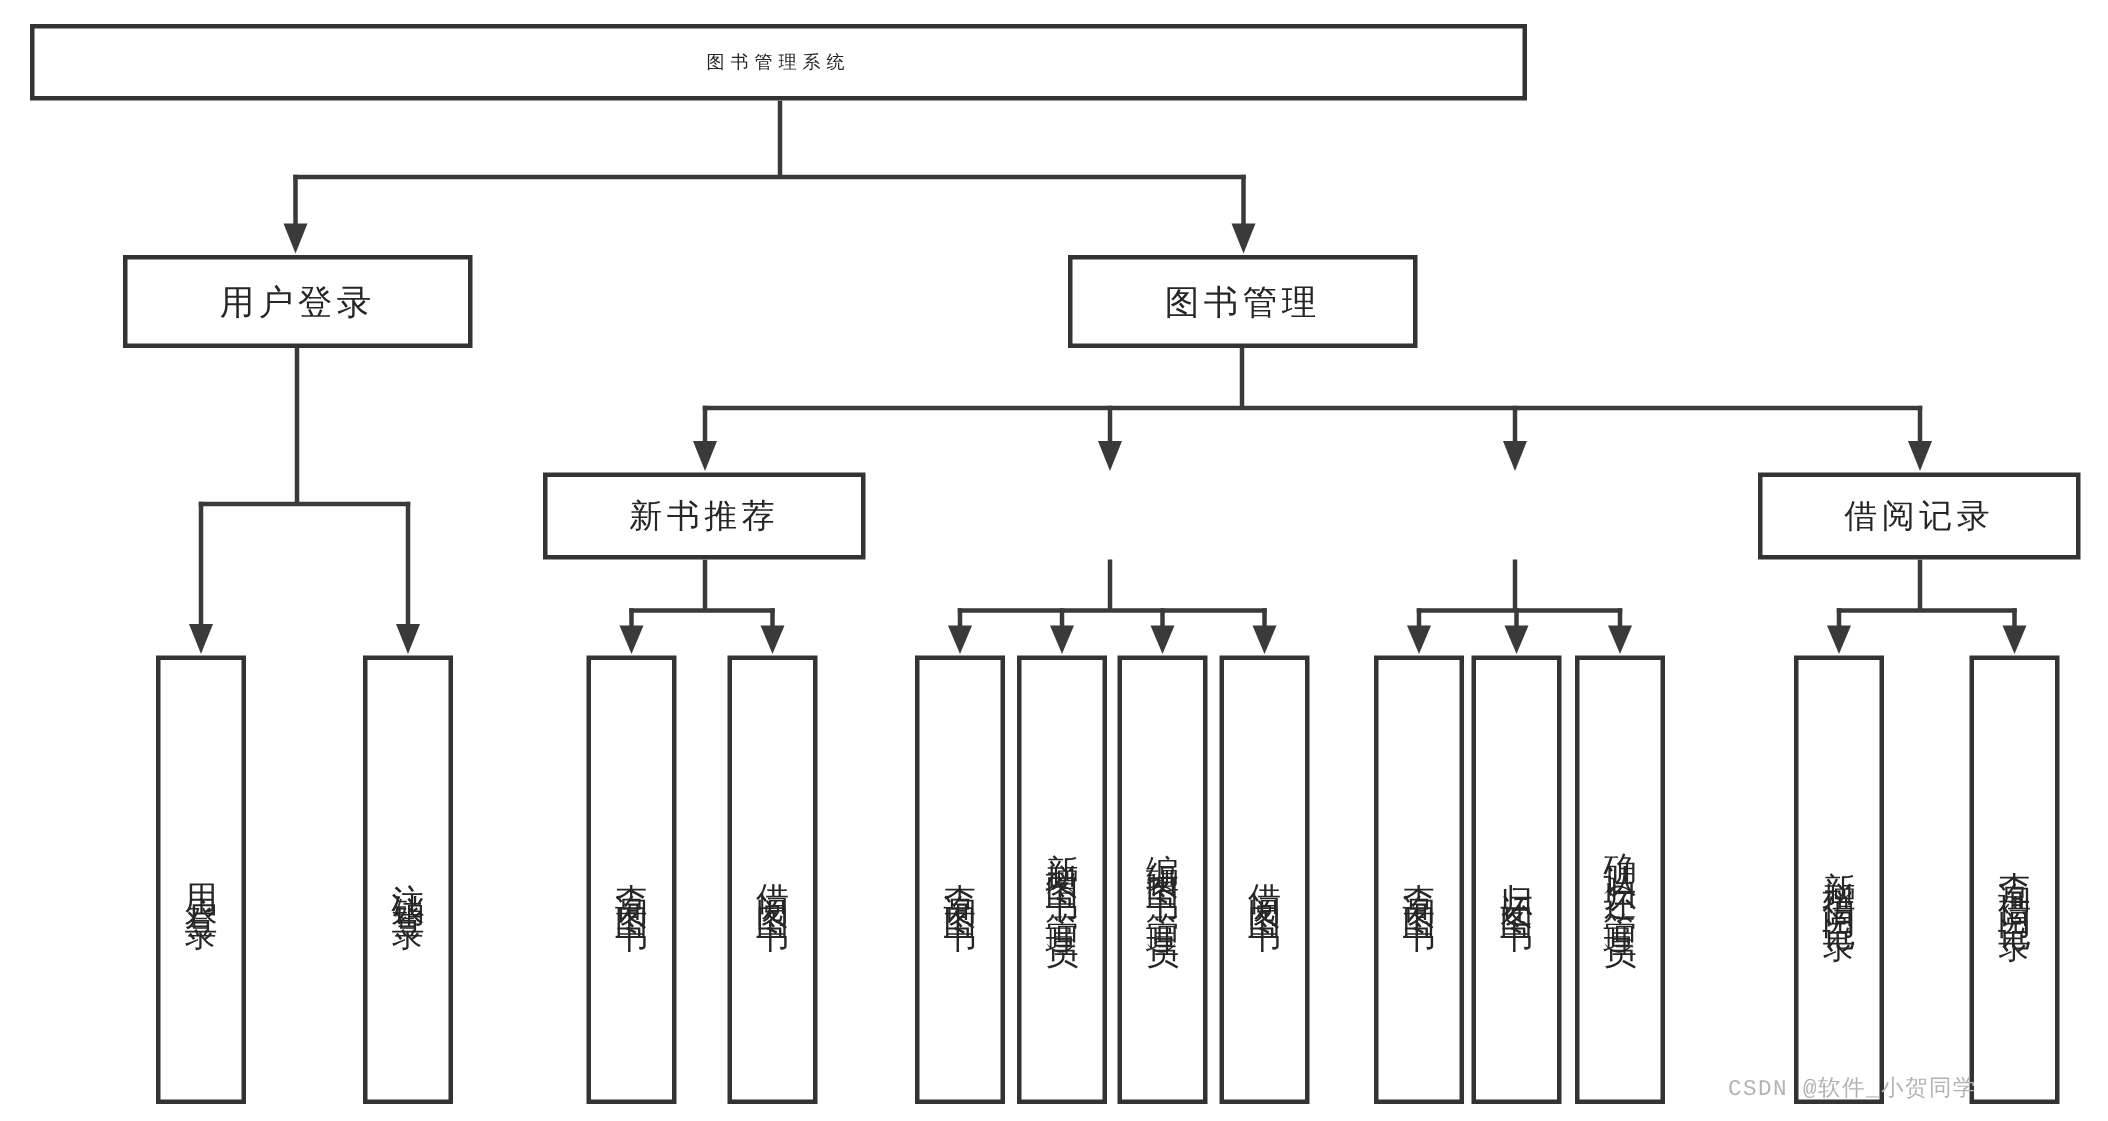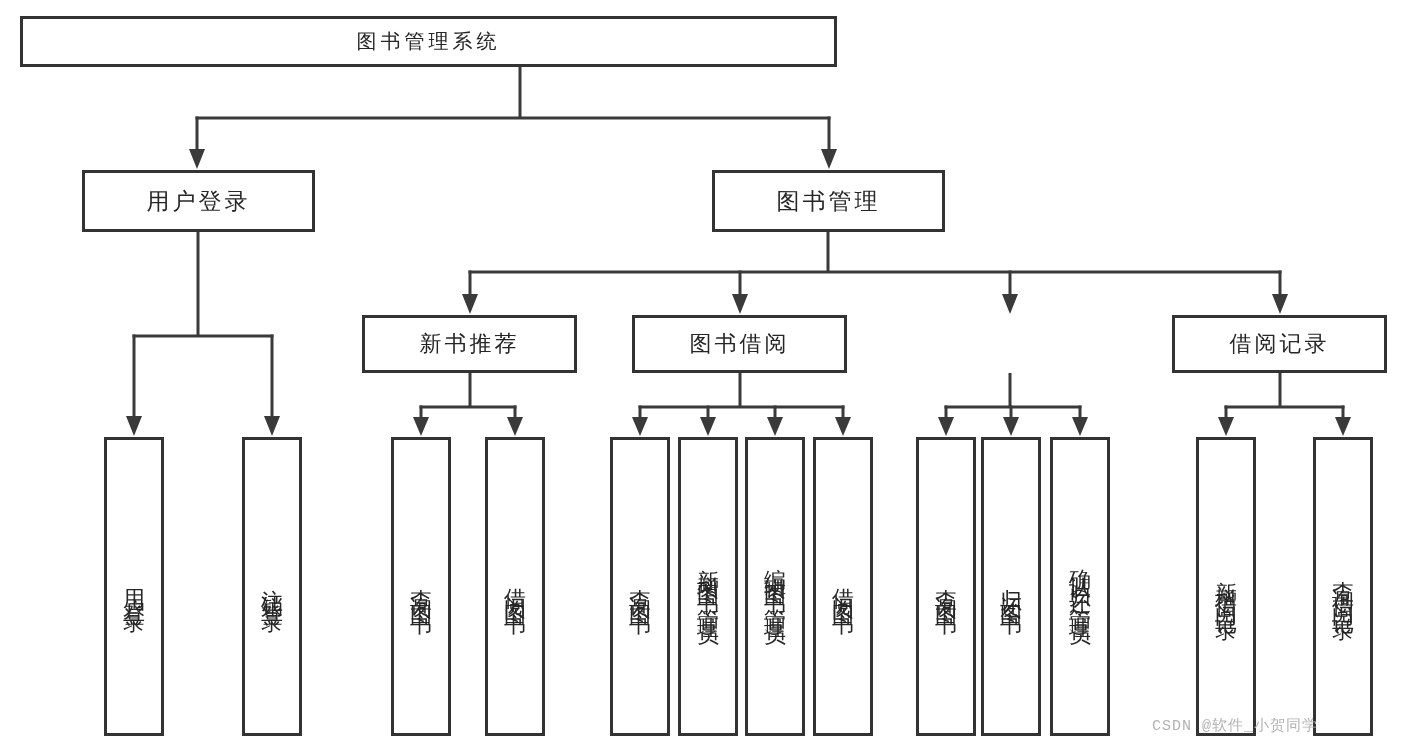--- a/index.html
+++ b/index.html
@@ -21,22 +21,22 @@
     position: absolute;
     box-sizing: border-box;
     border: 3px solid #333333;
     background: #ffffff;
     display: flex;
     align-items: center;
     justify-content: center;
     color: #262626;
   }
   .node-root {
-    left: 20px; top: 16px; width: 817px; height: 51px;
-    font-size: 20px; letter-spacing: 4px;
+    left: 20px; top: 16px; width: 998px; height: 51px;
+    font-size: 12px; letter-spacing: 4px;
   }
   .node-l1 {
     top: 170px; width: 233px; height: 62px;
     font-size: 23px; letter-spacing: 3px;
   }
   .node-l2 {
     top: 315px; width: 215px; height: 58px;
     font-size: 22px; letter-spacing: 3px;
   }
   .node-leaf {
@@ -138,23 +138,20 @@
   <div class="node node-l1" style="left:82px;">
     <span>用户登录</span>
   </div>
   <div class="node node-l2" style="left:362px;">
     <span>新书推荐</span>
   </div>
 
   <div class="node node-l1" style="left:712px;">
     <span>图书管理</span>
   </div>
-  <div class="node node-l2" style="left:632px;">
-    <span>图书借阅</span>
-  </div>
   <div class="node node-l2" style="left:1172px;">
     <span>借阅记录</span>
   </div>
 
   <div class="node node-leaf" style="left:104px;">
     <span class="vtext">用户登录</span>
   </div>
   <div class="node node-leaf" style="left:242px;">
     <span class="vtext">注销登录</span>
   </div>

